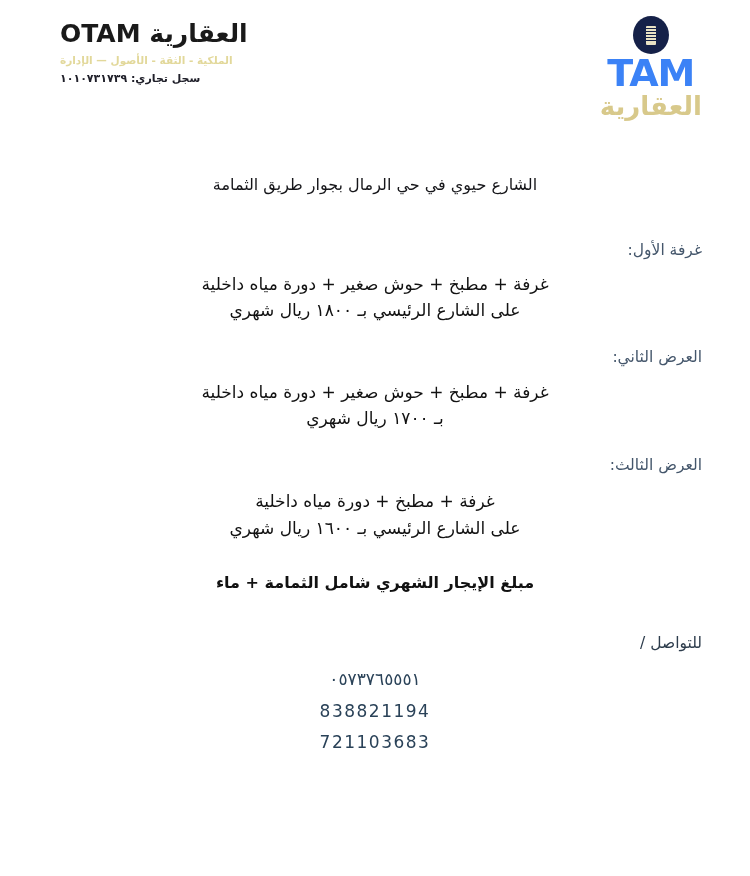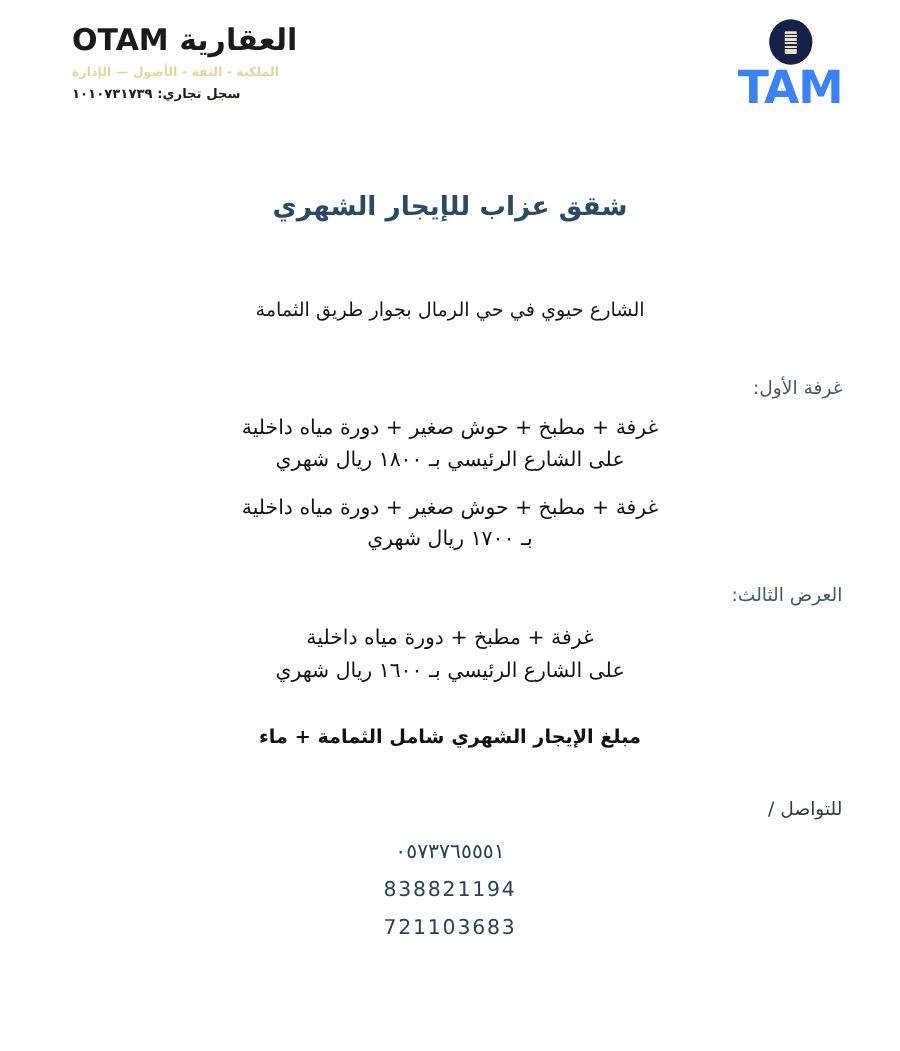--- a/index.html
+++ b/index.html
@@ -213,39 +213,40 @@
       <div class="company-name">العقارية OTAM</div>
       <div class="company-tagline">الملكية - الثقة - الأصول — الإدارة</div>
       <div class="company-reg">سجل تجاري: ١٠١٠٧٣١٧٣٩</div>
     </div>
 
     <div class="logo-block">
       <div class="logo-wordmark">
         <span class="logo-o"></span>
         <span class="logo-rest">TAM</span>
       </div>
+      <div class="logo-arabic">العقارية</div>
     </div>
 
   </div>
 
   <div class="content">
 
-    <div class="doc-title">شقق عزاب للإيجار الشهري</div>
 
     <div class="subtitle">الشارع حيوي في حي الرمال بجوار طريق الثمامة</div>
 
     <div class="offer">
       <div class="offer-heading offer-1-heading">غرفة الأول:</div>
       <div class="offer-1-body">
         <div class="offer-line">غرفة + مطبخ + حوش صغير + دورة مياه داخلية</div>
         <div class="offer-line">على الشارع الرئيسي بـ ١٨٠٠ ريال شهري</div>
       </div>
     </div>
 
     <div class="offer">
+      <div class="offer-heading offer-2-heading">العرض الثاني:</div>
       <div class="offer-2-body">
         <div class="offer-line">غرفة + مطبخ + حوش صغير + دورة مياه داخلية</div>
         <div class="offer-line">بـ ١٧٠٠ ريال شهري</div>
       </div>
     </div>
 
     <div class="offer">
       <div class="offer-heading offer-3-heading">العرض الثالث:</div>
       <div class="offer-3-body">
         <div class="offer-line">غرفة + مطبخ + دورة مياه داخلية</div>

